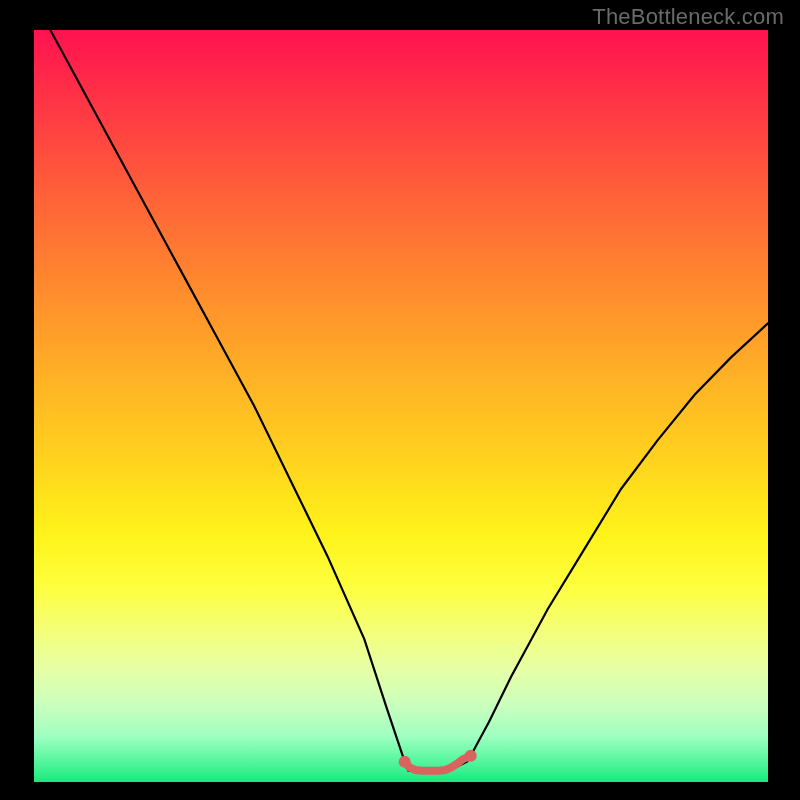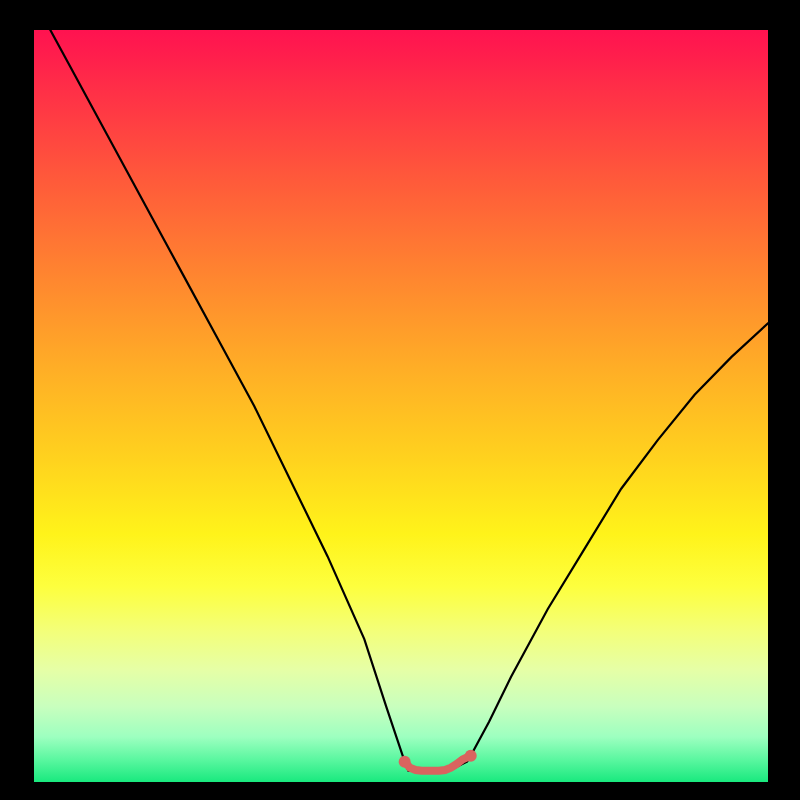--- a/index.html
+++ b/index.html
@@ -64,20 +64,21 @@
   svg.curve {
     position: absolute;
     left: 0;
     top: 0;
   }
 </style>
 </head>
 <body>
 
 <div class="stage">
+  <div class="watermark">TheBottleneck.com</div>
 
   <div class="outer">
     <div class="plot">
       <svg class="curve" width="734" height="752" viewBox="0 0 734 752" preserveAspectRatio="none">
         <path id="main-curve" fill="none" stroke="#000" stroke-width="2.2" stroke-linecap="round" d="M0.00 -30.08 L36.70 37.60 L73.40 105.28 L110.10 172.96 L146.80 240.64 L183.50 308.32 L220.20 376.00 L256.90 451.20 L293.60 526.40 L330.30 609.12 L352.32 676.80 L370.67 731.70 L374.34 740.72 L414.71 740.72 L433.06 731.70 L436.73 725.68 L455.08 691.84 L477.10 646.72 L513.80 579.04 L550.50 518.88 L587.20 458.72 L623.90 409.84 L660.60 364.72 L697.30 327.12 L734.00 293.28"></path>
         <path id="trough-curve" fill="none" stroke="#d9635f" stroke-width="8" stroke-linecap="round" d="M370.67 731.70 L375.81 737.71 L381.68 739.97 L387.55 740.72 L393.42 740.72 L399.30 740.72 L405.17 740.72 L411.04 739.97 L416.91 737.71 L422.78 733.95 L428.66 729.44 L436.73 725.68"></path>
         <g id="trough-dots">
             <circle cx="370.67" cy="731.70" r="6" fill="#d9635f"></circle>
             <circle cx="436.73" cy="725.68" r="6" fill="#d9635f"></circle>
           </g>

